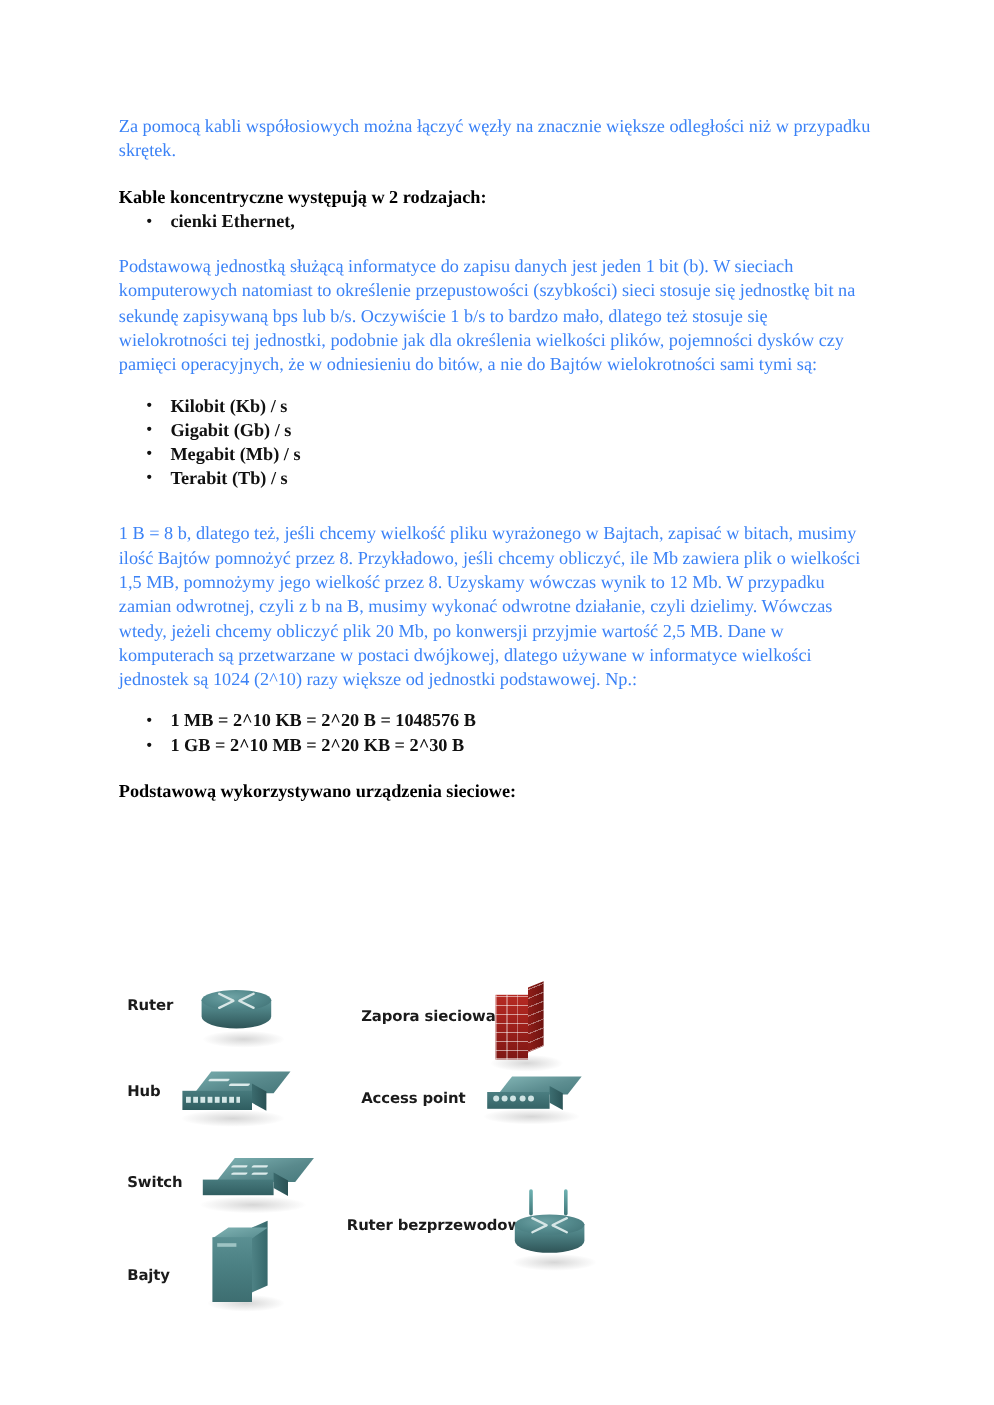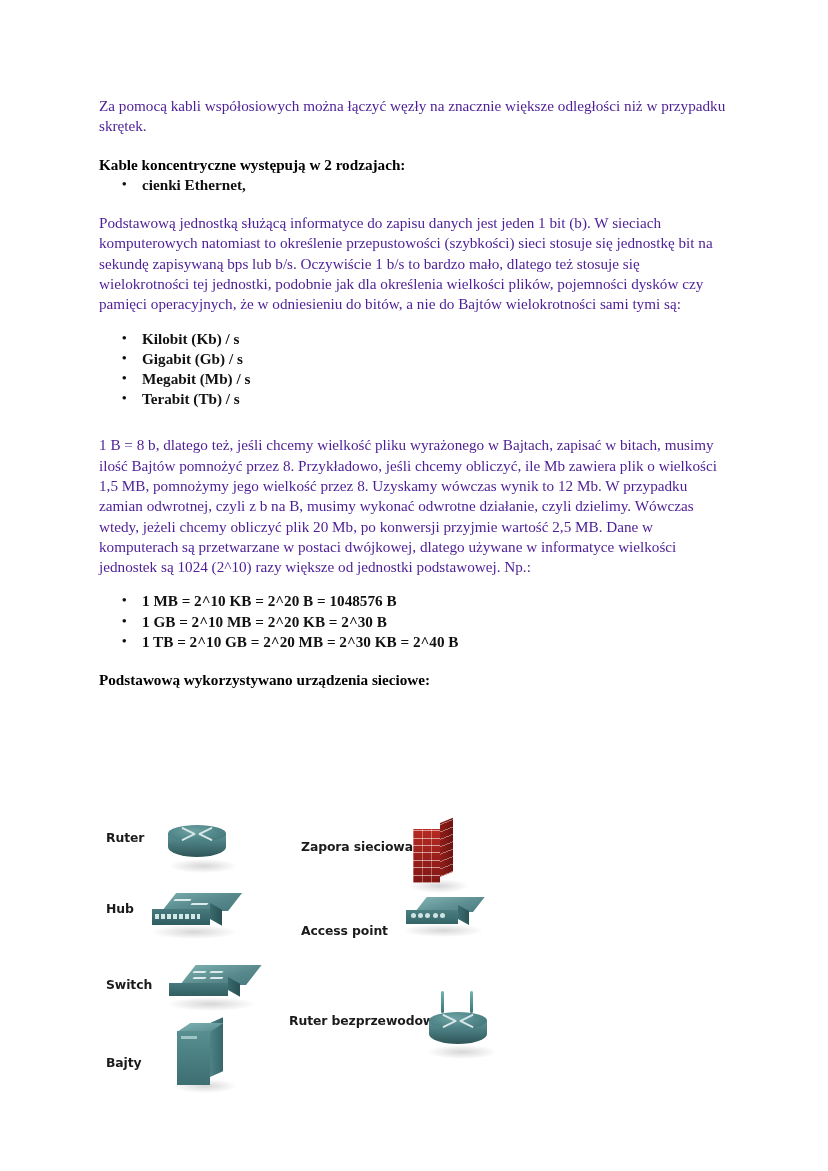--- a/index.html
+++ b/index.html
@@ -25,21 +25,21 @@
     left: 99px;
     top: 96px;
     width: 634px;
   }
 
   p.para {
     margin: 0;
     font-size: 15.2px;
     line-height: 20.3px;
     text-align: left;
-    color: #4c1d95;
+    color: #3b82f6;
   }
 
   h3.bold-head {
     margin: 0;
     font-size: 15.2px;
     line-height: 20.3px;
     font-weight: bold;
     color: #000;
   }
 
@@ -319,21 +319,20 @@
 
     <div class="spacer-12"></div>
 
     <p class="para">1 B = 8 b, dlatego też, jeśli chcemy wielkość pliku wyrażonego w Bajtach, zapisać w bitach, musimy ilość Bajtów pomnożyć przez 8. Przykładowo, jeśli chcemy obliczyć, ile Mb zawiera plik o wielkości 1,5 MB, pomnożymy jego wielkość przez 8. Uzyskamy wówczas wynik to 12 Mb. W przypadku zamian odwrotnej, czyli z b na B, musimy wykonać odwrotne działanie, czyli dzielimy. Wówczas wtedy, jeżeli chcemy obliczyć plik 20 Mb, po konwersji przyjmie wartość 2,5 MB. Dane w komputerach są przetwarzane w postaci dwójkowej, dlatego używane w informatyce wielkości jednostek są 1024 (2^10) razy większe od jednostki podstawowej. Np.:</p>
 
     <div class="spacer-14"></div>
 
     <ul class="bullets">
       <li>1 MB = 2^10 KB = 2^20 B = 1048576 B</li>
       <li>1 GB = 2^10 MB = 2^20 KB = 2^30 B</li>
-      <li>1 TB = 2^10 GB = 2^20 MB = 2^30 KB = 2^40 B</li>
     </ul>
 
     <div class="spacer-18"></div>
 
     <h3 class="bold-head">Podstawową wykorzystywano urządzenia sieciowe:</h3>
 
   </div>
 
   <div class="devices">
 
@@ -379,21 +378,21 @@
             <span></span>
             <span></span>
             <span></span>
             <span></span>
             <span></span>
         </span>
       </span>
     </div>
 
     <div class="dev" style="left:202px; top:92px;">
-      <span class="dev-label" style="left:0px; top:26px;">Access point</span>
+      <span class="dev-label" style="left:0px; top:10px;">Access point</span>
       <span class="shadow" style="left:102px; top:27px; width:80px; height:13px;"></span>
       <span class="art ap" style="left:105px; top:0px;">
         <span class="top"></span>
         <span class="rside"></span>
         <span class="front"></span>
         <span class="leds">
           <span></span>
             <span></span>
             <span></span>
             <span></span>

